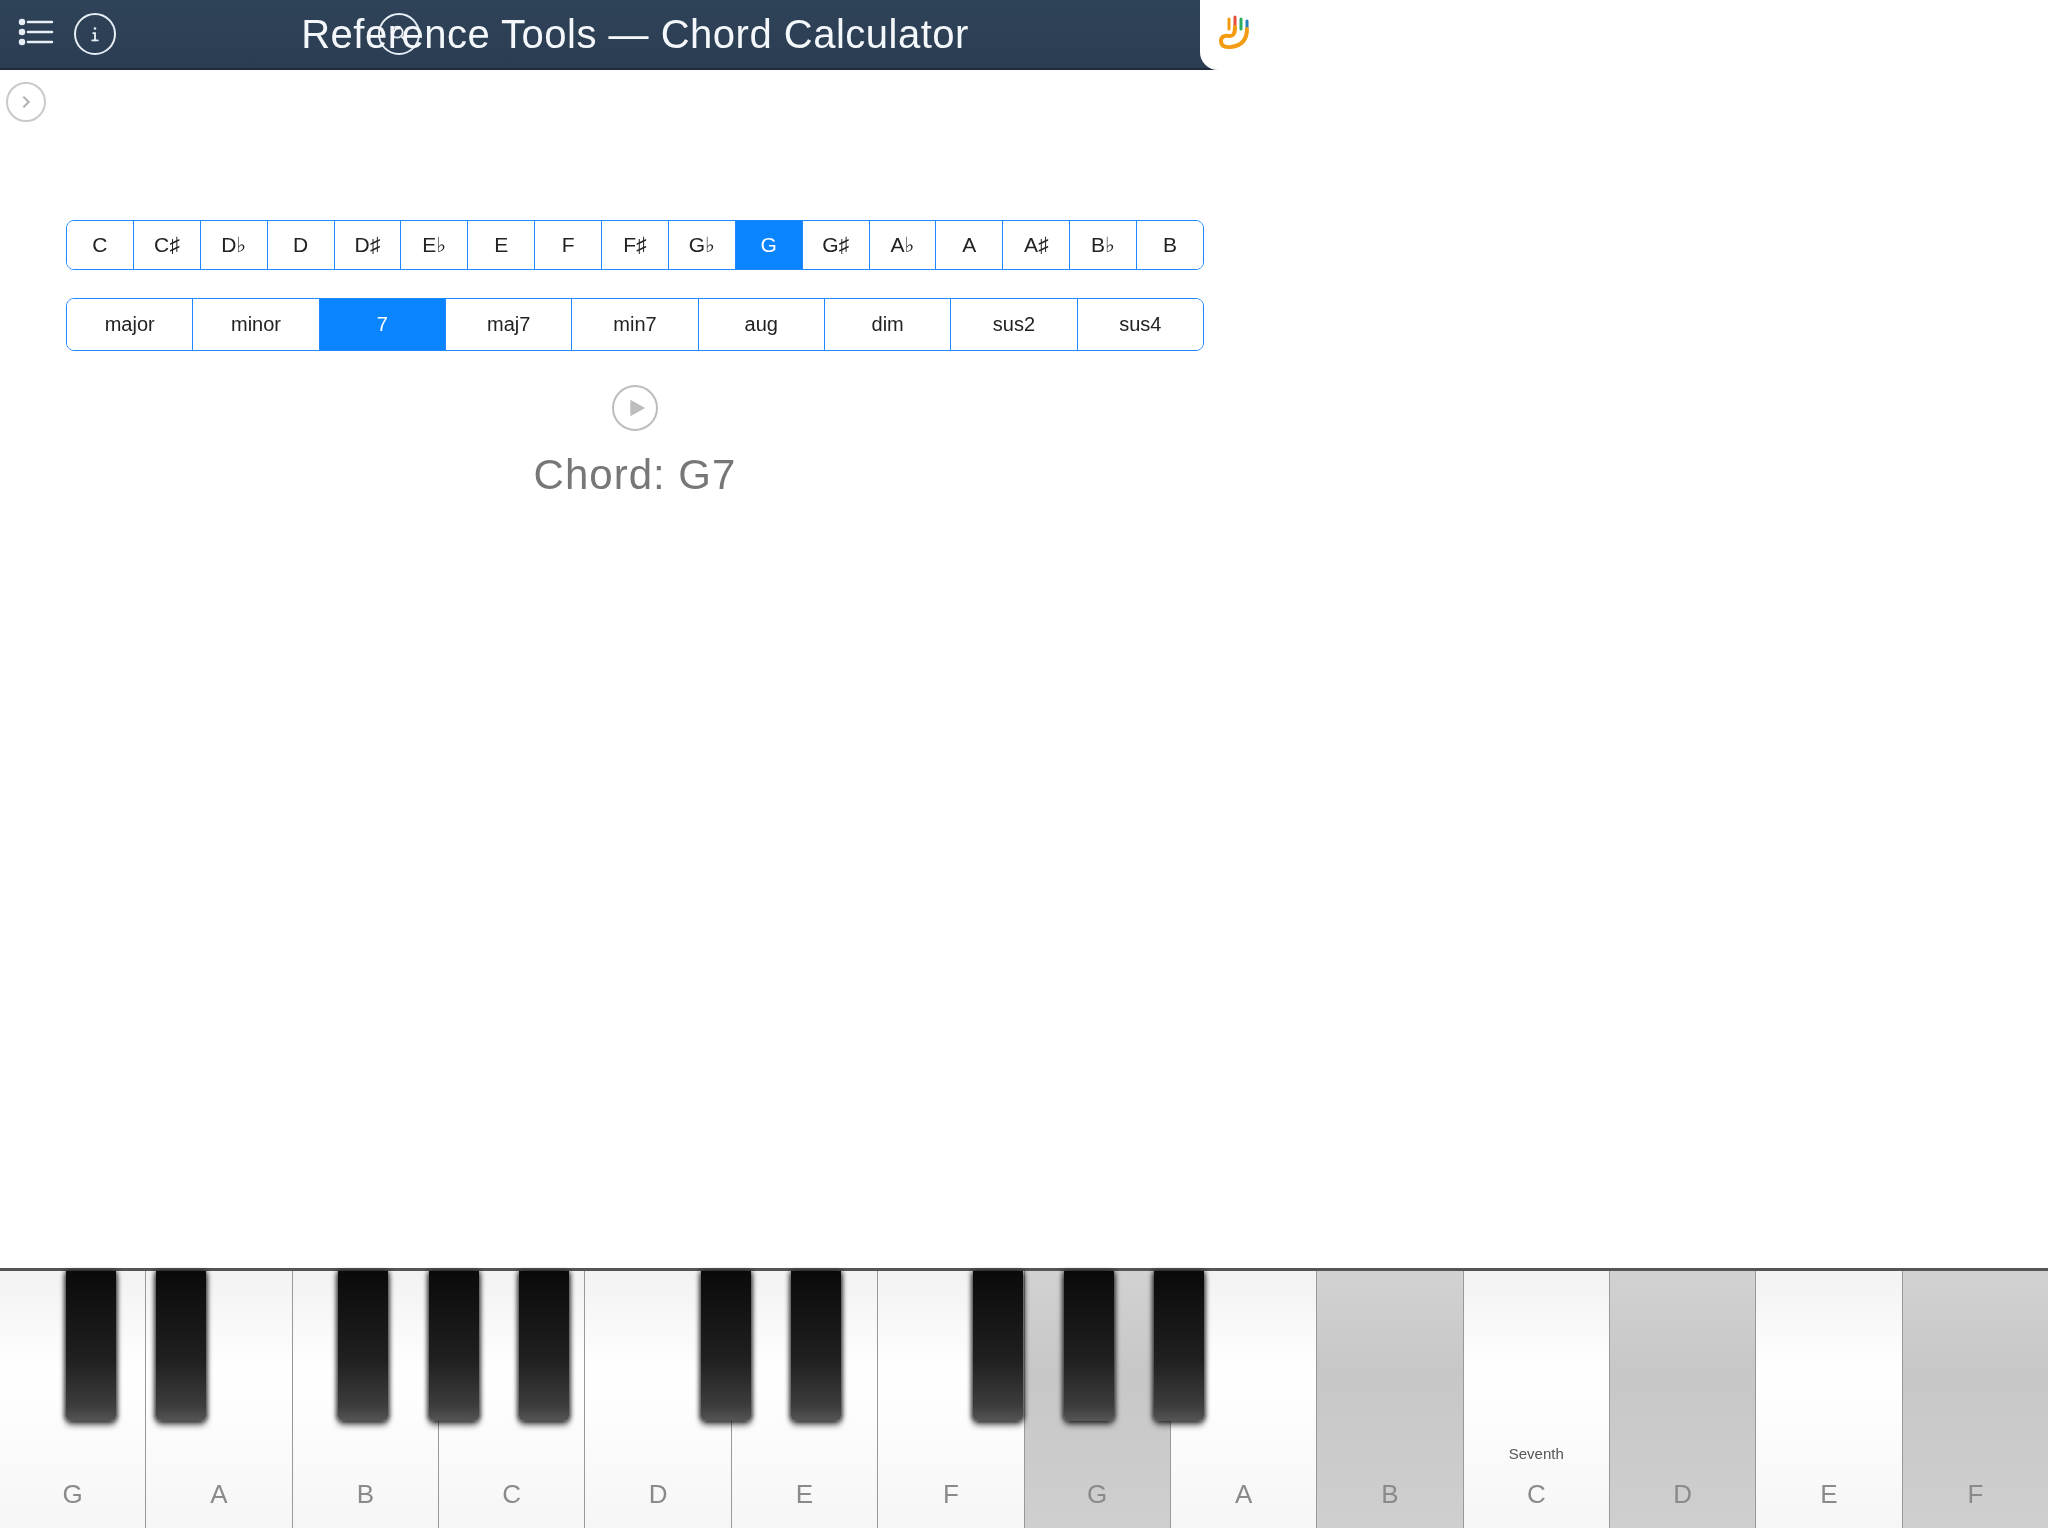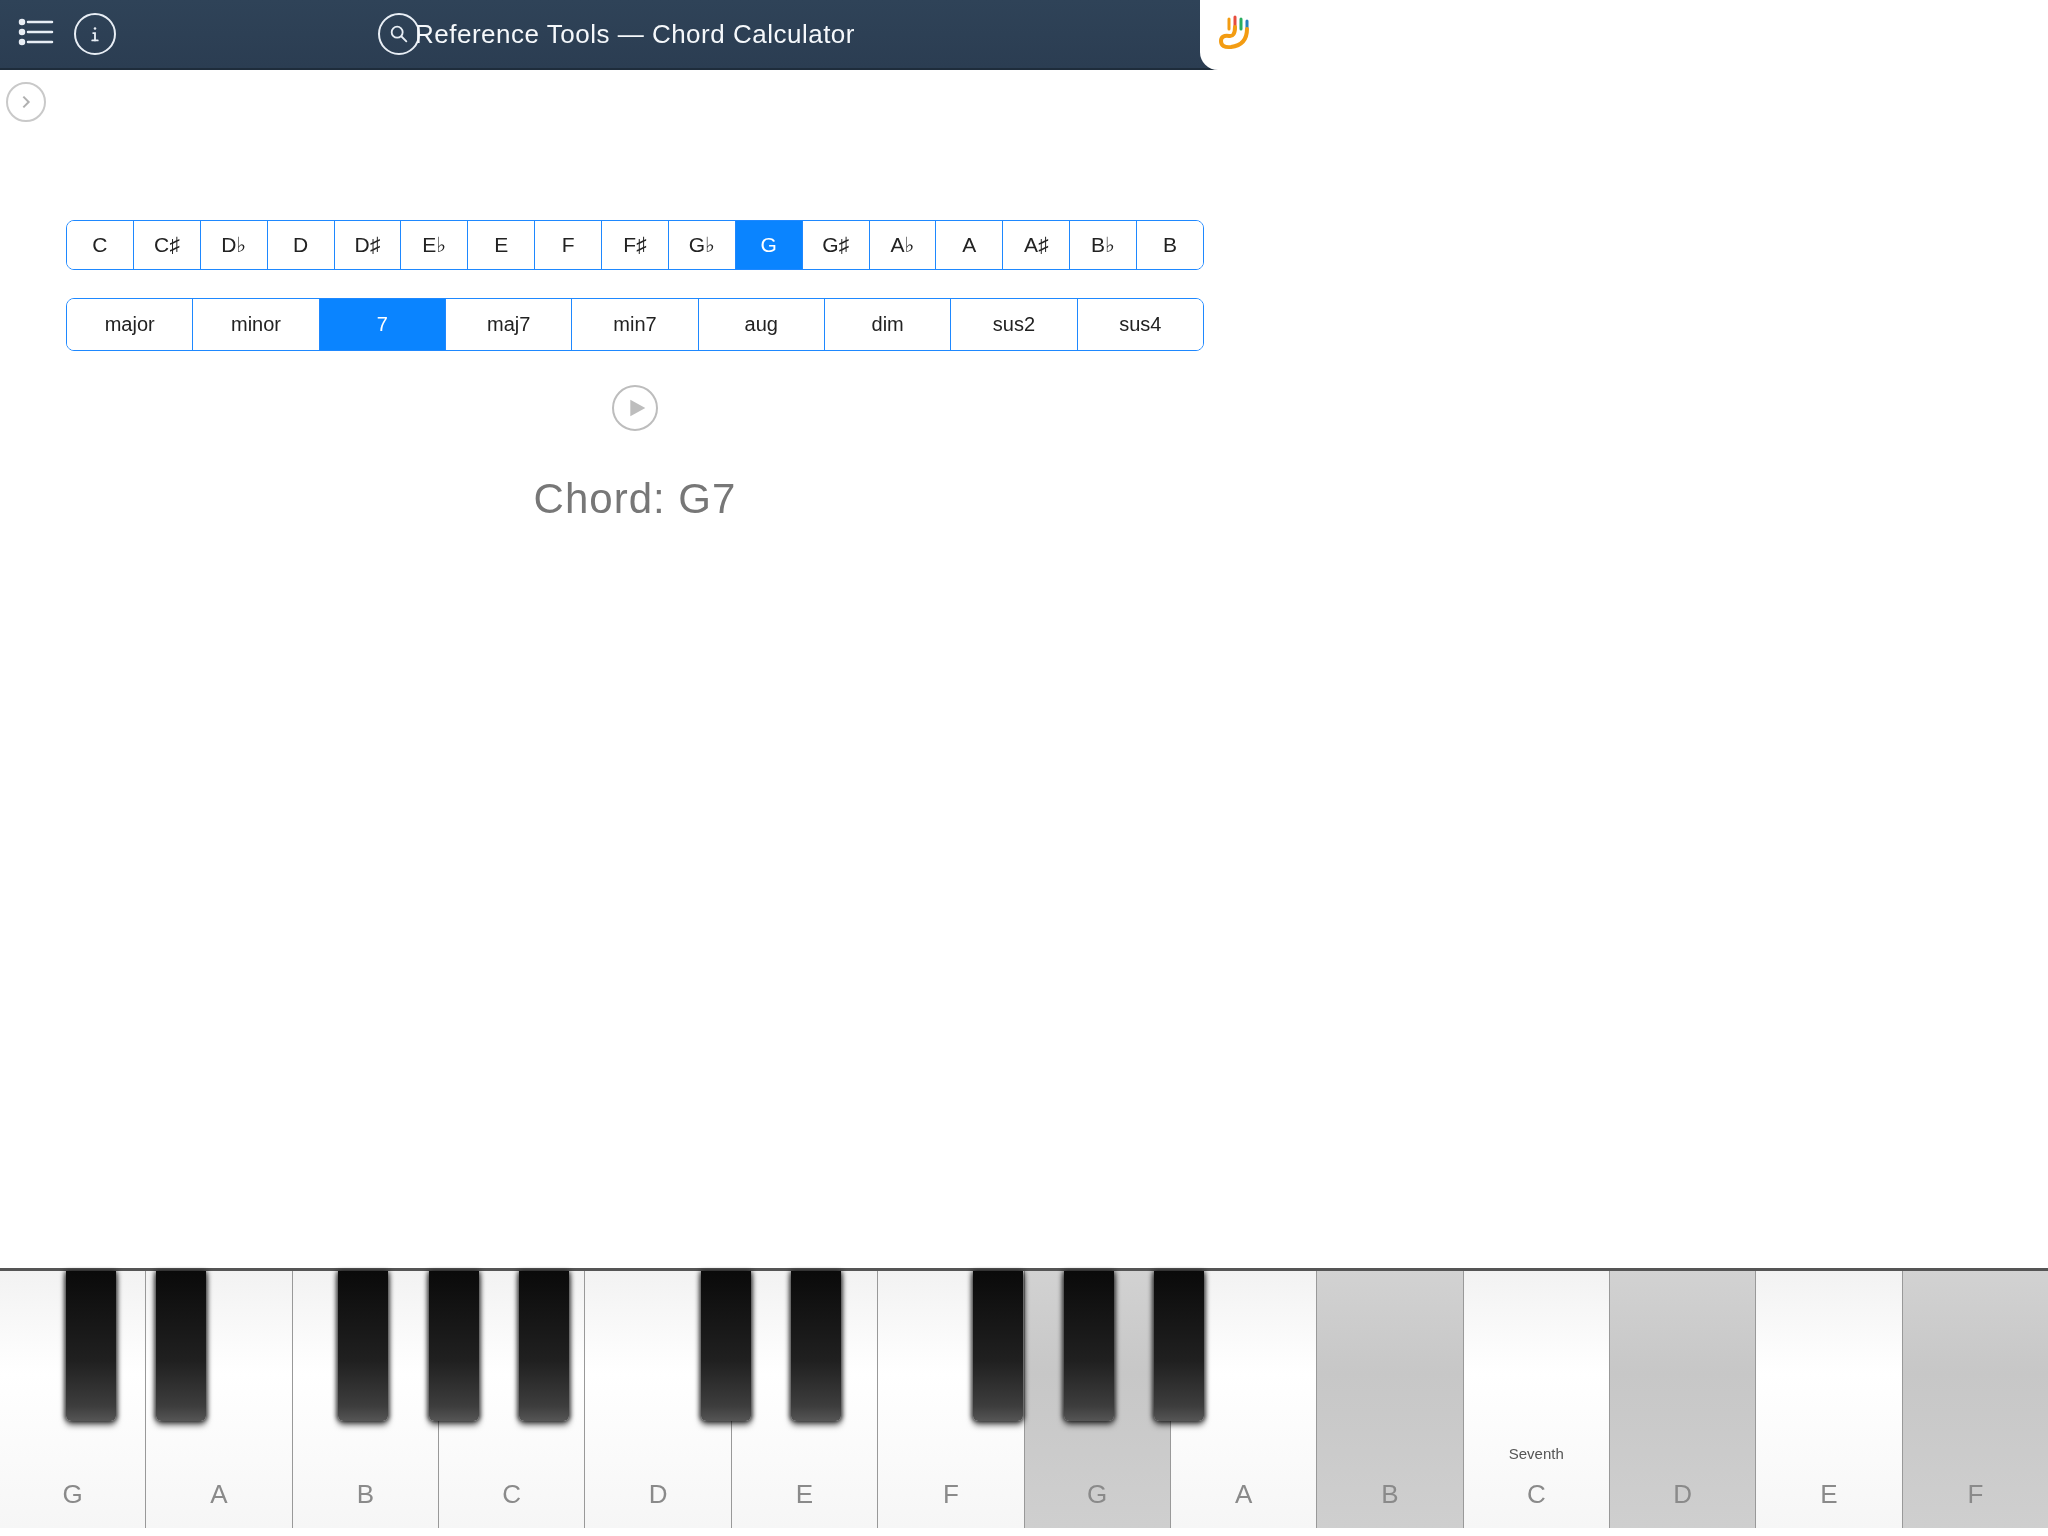--- a/index.html
+++ b/index.html
@@ -14,21 +14,21 @@
   .hicon {
     width:42px; height:42px; border-radius:50%; border:2px solid #e8eef5; display:flex;
     align-items:center; justify-content:center; margin-left:20px; color:#e8eef5;
     cursor:pointer;
   }
   .hicon svg { width:22px; height:22px; stroke:#e8eef5; fill:none; stroke-width:2;}
   .menu-icon { margin-left:18px; width:36px; cursor:pointer;}
   .menu-icon svg { width:36px; height:30px; }
   .header-title {
     position:absolute; left:50%; transform:translateX(-50%);
-    font-size:26px; font-weight:300; letter-spacing:0.5px; color:#f5f8fb;
+    font-size:40px; font-weight:300; letter-spacing:0.5px; color:#f5f8fb;
     white-space:nowrap;
   }
   .search-wrap { position:absolute; left:378px; }
   .logo {
     position:absolute; right:0; top:0; width:70px; height:70px; background:#fff;
     border-bottom-left-radius:18px; display:flex; align-items:center; justify-content:center;
   }
   .logo svg { width:40px; height:40px; }
   
   .expand-btn {
@@ -49,21 +49,21 @@
   }
   .seg-cell:last-child { border-right:none; }
   .seg-cell.sel { background:#0a84ff; color:#fff; }
   .seg.types .seg-cell { font-size:20px; padding:14px 0;}
   .desc { font-size:30px; color:#888; font-weight:300; margin:14px 0 0 0; letter-spacing:0.3px;}
   
   .play-wrap { display:flex; justify-content:center; margin-top:34px;}
   .play-btn { width:46px; height:46px; border-radius:50%; border:2px solid #bdbdbd; display:flex; align-items:center; justify-content:center; cursor:pointer;}
   .play-btn svg { width:20px; height:20px; fill:#bdbdbd; stroke:none; margin-left:3px;}
   
-  .chord-title { text-align:center; font-size:42px; color:#777; font-weight:300; margin-top:44px; letter-spacing:1px;}
+  .chord-title { text-align:center; font-size:42px; color:#777; font-weight:300; margin-top:20px; letter-spacing:1px;}
   
   .keyboard {
     position:absolute; left:0; right:0; bottom:8px; height:260px;
     background:linear-gradient(to bottom,#dcdcdc 0%, #f8f8f8 6%, #ffffff 10%);
     border-top:3px solid #555;
   }
   .whites { position:absolute; inset:0; display:flex; }
   .wkey {
     flex:1 1 0; border-right:1px solid #999; position:relative;
     background:linear-gradient(to bottom,#f2f2f2 0%,#ffffff 40%,#f6f6f6 100%);

